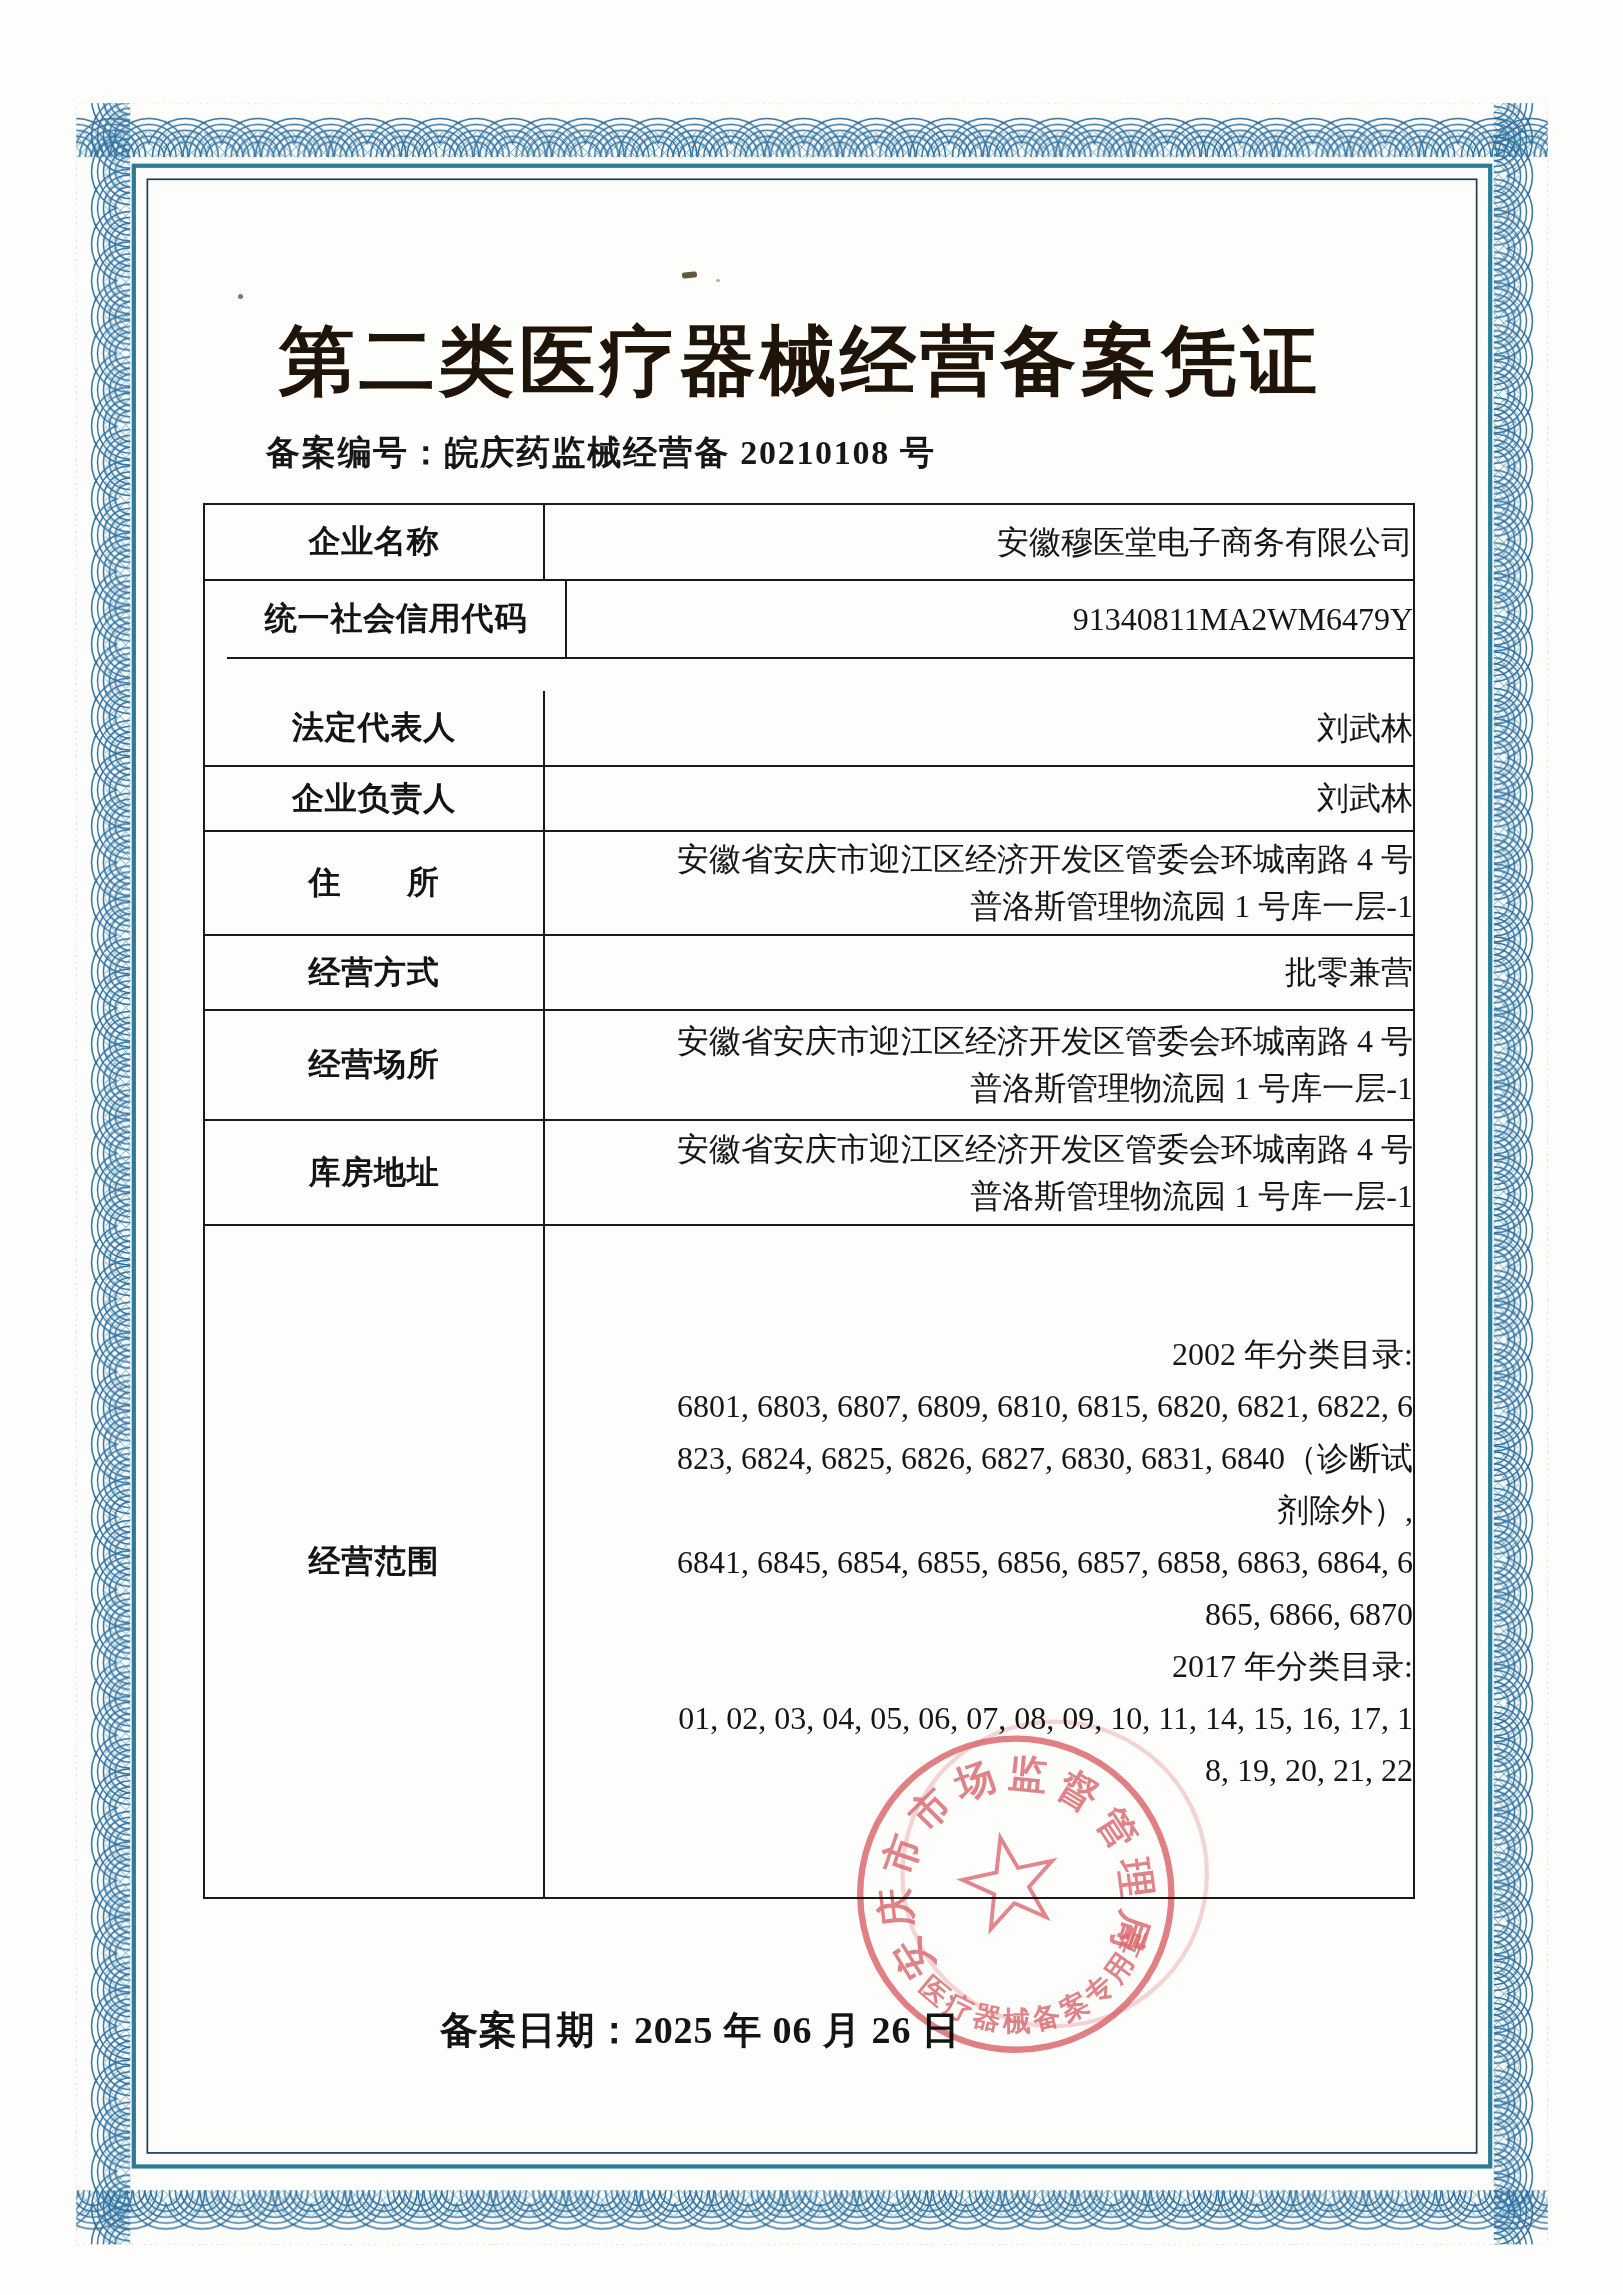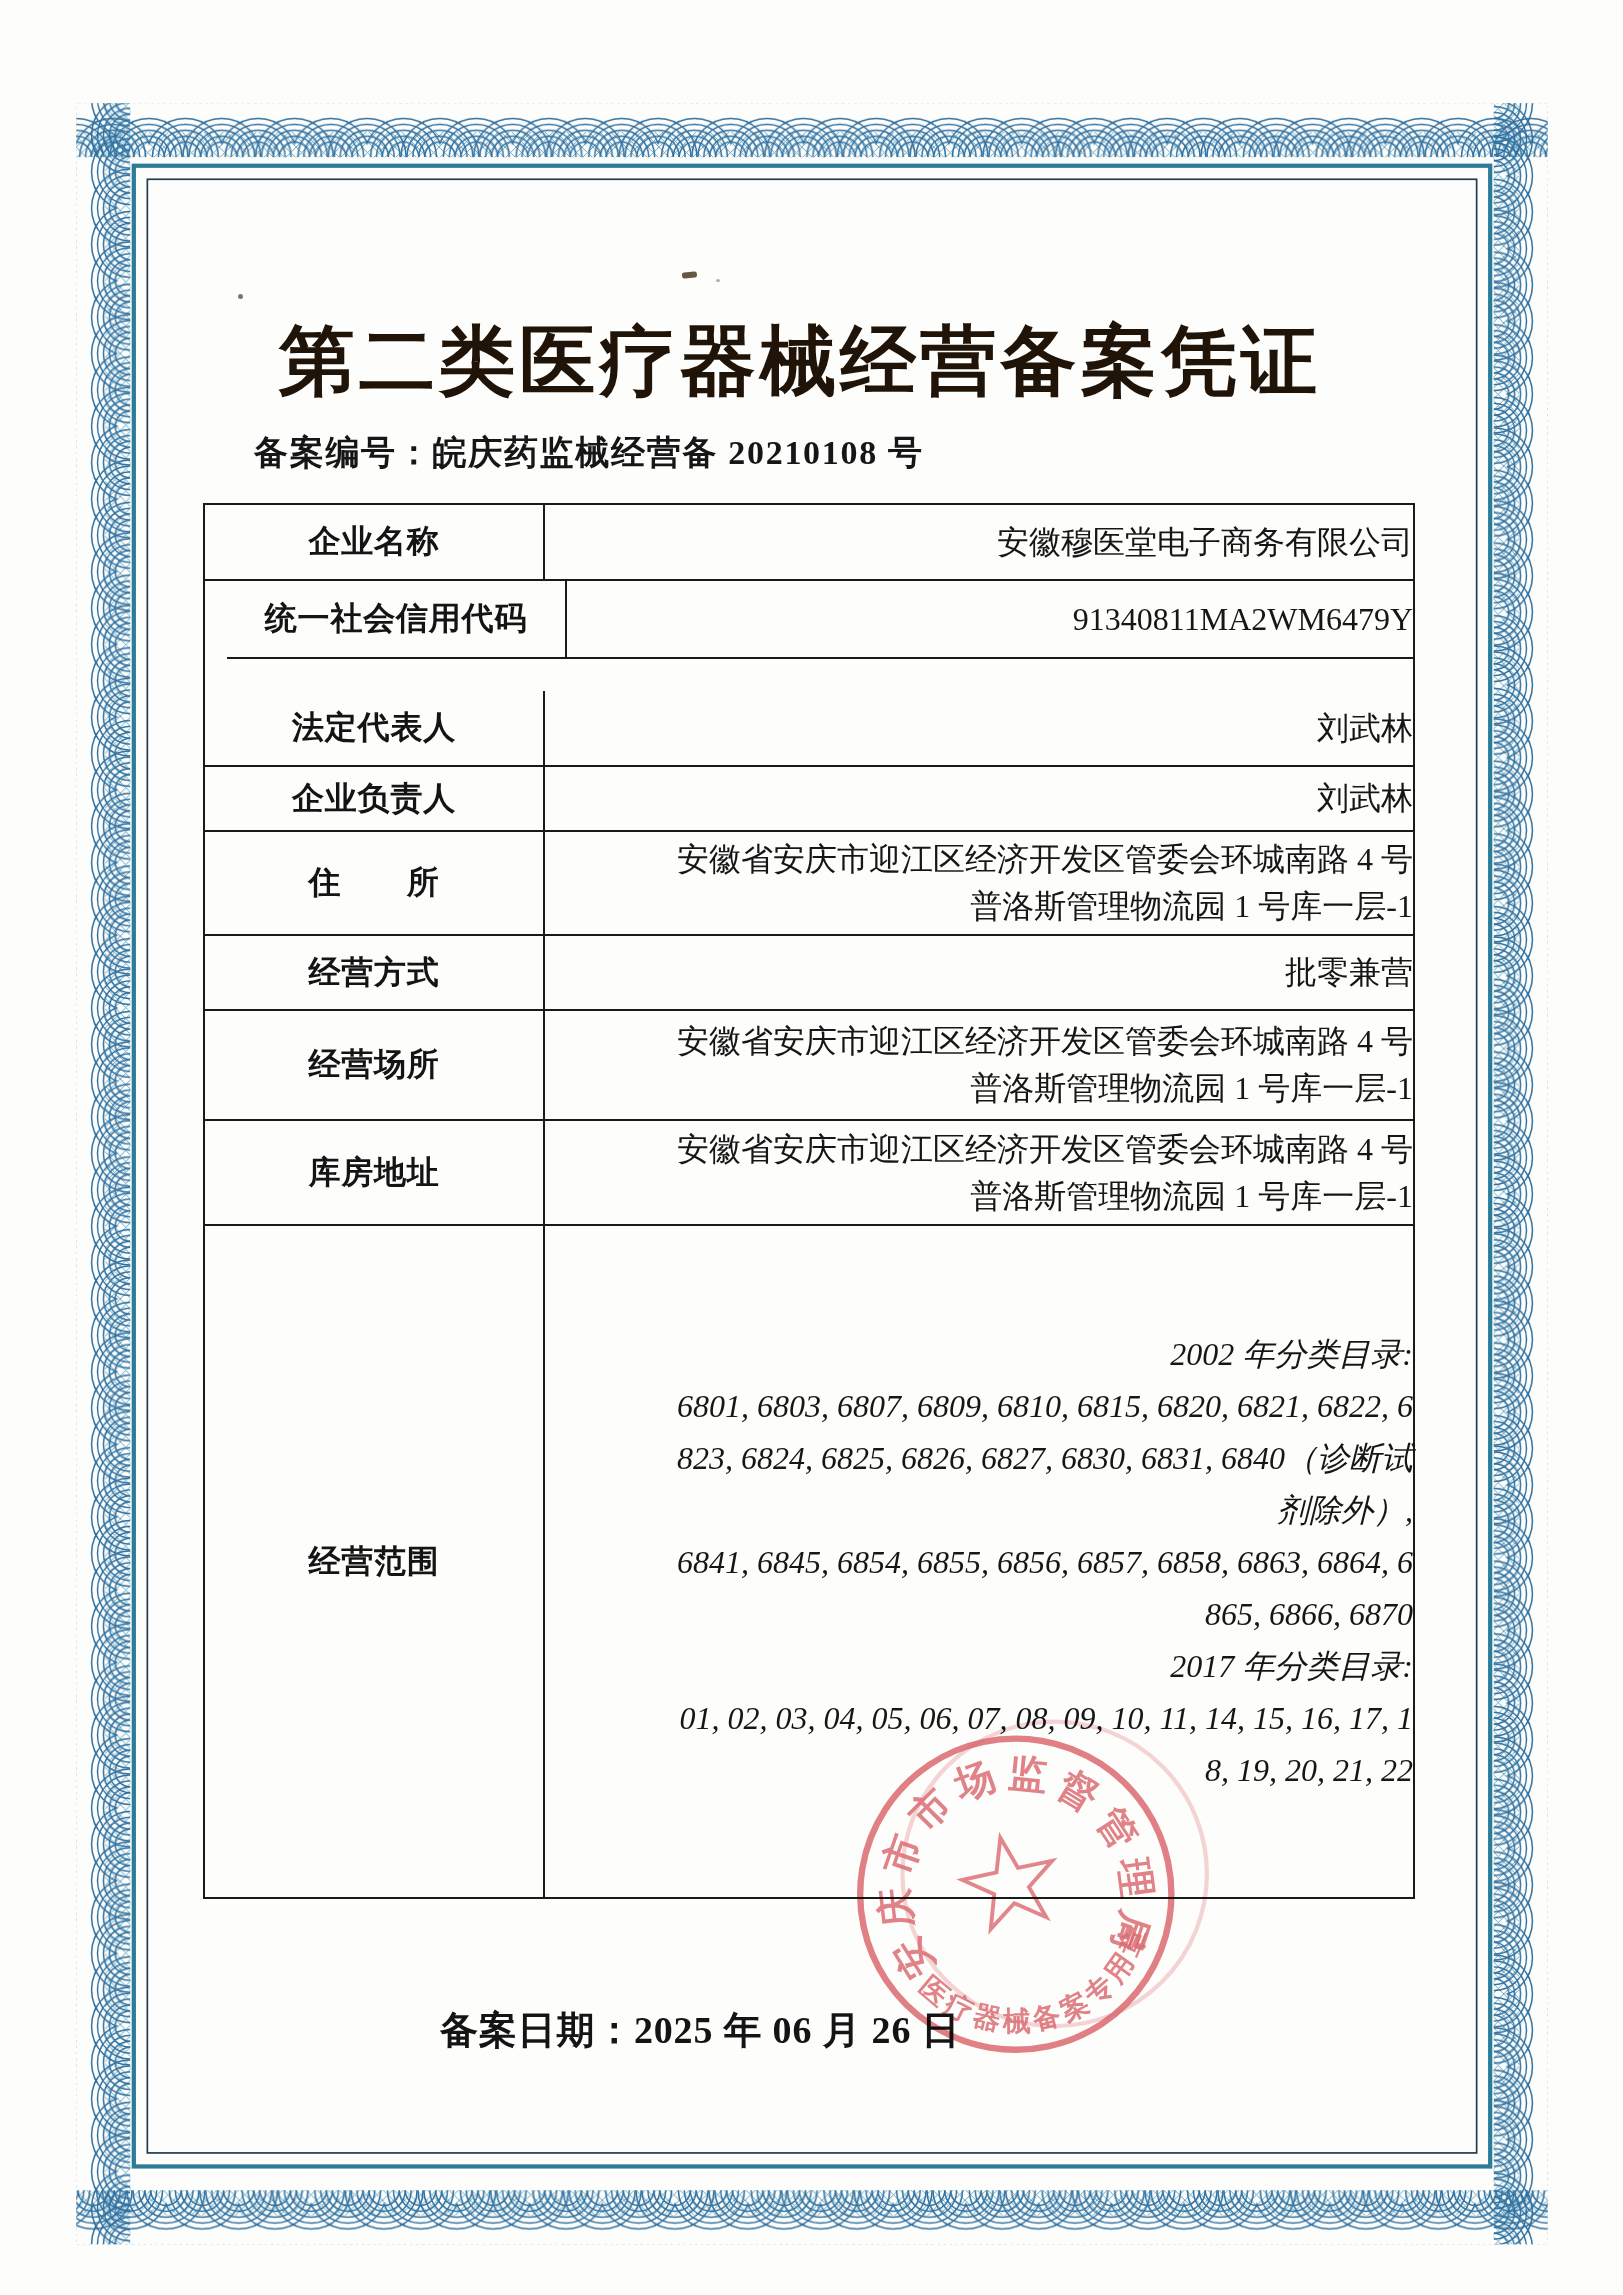--- a/index.html
+++ b/index.html
@@ -8,21 +8,21 @@
     font-family:"Liberation Sans","DejaVu Sans",sans-serif;overflow:hidden;
   }
   .page{position:absolute;inset:0;background:#fdfdfb;}
   .border-svg{position:absolute;left:0;top:0;}
   .doc-title{
     position:absolute;left:0;top:311px;width:1600px;text-align:center;
     font-size:76px;font-weight:900;letter-spacing:4.2px;color:#201408;
     font-family:"Liberation Sans","DejaVu Sans",sans-serif;
   }
   .record-line{
-    position:absolute;left:254px;top:430px;font-size:34px;font-weight:700;color:#161616;
+    position:absolute;left:266px;top:430px;font-size:34px;font-weight:700;color:#161616;
     letter-spacing:1.7px;
   }
   .record-line .num{font-family:"Liberation Serif","DejaVu Serif",serif;font-weight:700;}
   .cert-table{
     position:absolute;left:203px;top:503px;width:1212px;
     border:2.5px solid #1a1a1a;box-sizing:border-box;background:transparent;
     display:flex;flex-direction:column;
   }
   .trow{display:flex;border-bottom:2.5px solid #1a1a1a;box-sizing:border-box;}
   .trow:last-child{border-bottom:none;}
@@ -31,21 +31,21 @@
     display:flex;align-items:center;justify-content:center;
     font-size:32px;font-weight:700;color:#141414;letter-spacing:0.8px;
   }
   .tvalue{
     flex:1;display:flex;flex-direction:column;justify-content:center;
     padding-left:25px;box-sizing:border-box;
     font-family:"Liberation Serif","DejaVu Serif",serif;
     font-size:32px;color:#161616;text-align:right;
   }
   .tvalue .vline{line-height:47px;}
-  .tvalue.big .vline{line-height:52px;font-style:italic;}
+  .tvalue.big .vline{line-height:52px;}
   .footer-dept{
     position:absolute;left:437px;top:1900px;font-size:38px;font-weight:700;color:#141414;letter-spacing:0.8px;
   }
   .footer-date{
     position:absolute;left:440px;top:2005px;font-size:38px;font-weight:700;color:#141414;letter-spacing:0.8px;
   }
   .footer-date .num,.footer-dept .num{font-family:"Liberation Serif","DejaVu Serif",serif;}
   .stamp-svg{position:absolute;left:0;top:0;mix-blend-mode:multiply;opacity:.88;}
   .speck{position:absolute;border-radius:50%;}
   .speck.s1{left:682px;top:272px;width:15px;height:6px;background:#4a3c20;transform:rotate(-6deg);opacity:.85;border-radius:2.5px;}

